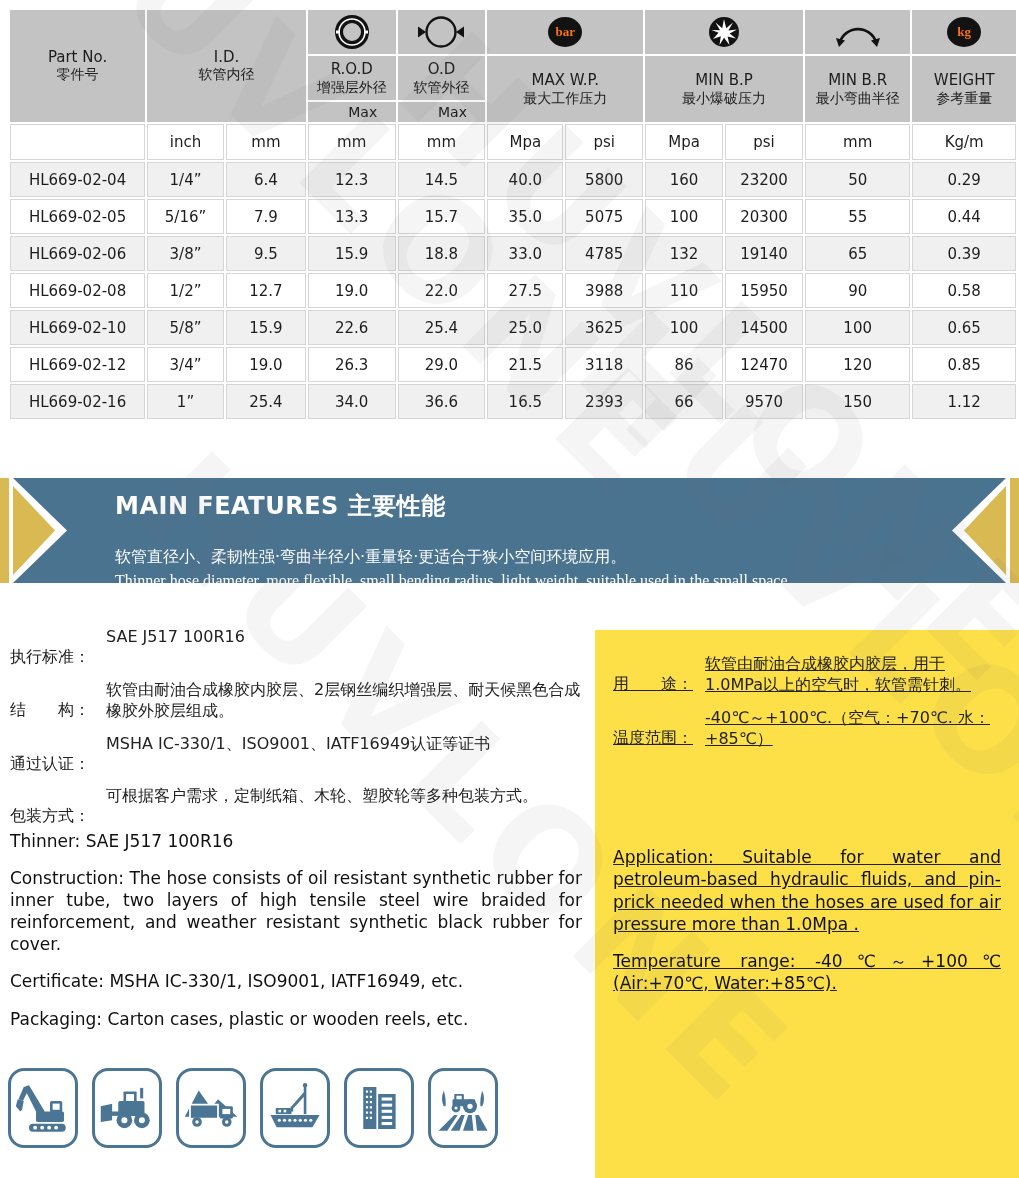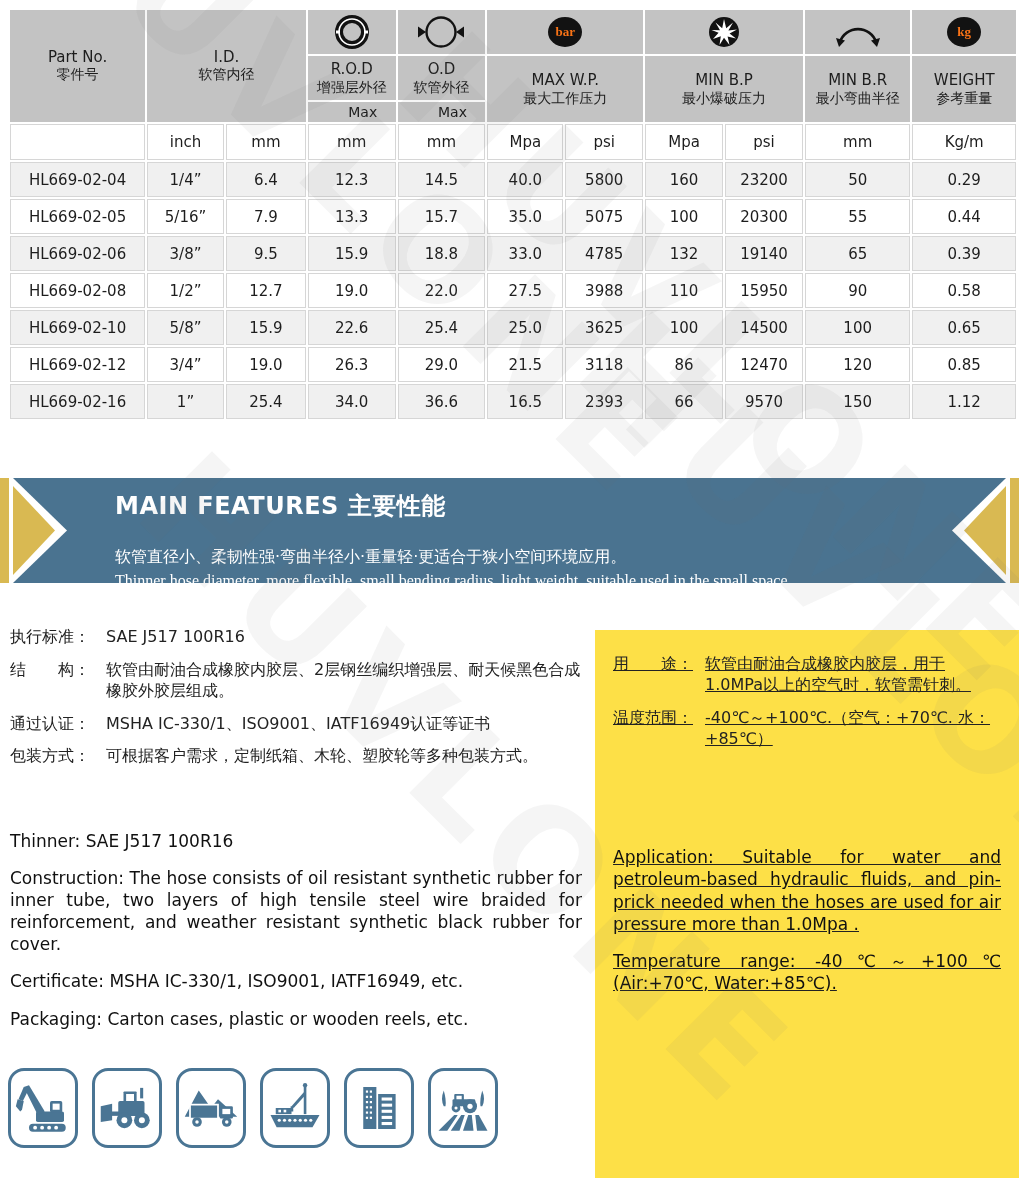--- a/index.html
+++ b/index.html
@@ -39,21 +39,21 @@
   .banner .chev.left{left:13px;} .banner .chev.right{right:13px;}
   .banner-text{position:absolute;left:115px;top:12px;color:#fff;}
   .banner-title{font-size:24px;font-weight:bold;letter-spacing:0.5px;}
   .banner-title .zh{font-weight:bold;}
   .banner-sub-zh{margin-top:25px;font-size:16px;}
   .banner-sub-en{margin-top:4px;font-size:16px;font-family:"Liberation Serif","DejaVu Serif",serif;}
 
   
   .specs-zh{position:absolute;left:10px;top:626px;width:572px;z-index:2;font-size:16px;line-height:1.35;}
   .spec-row{display:flex;margin-bottom:11px;}
-  .spec-label{flex:0 0 96px;white-space:nowrap;}
+  .spec-label{flex:0 0 96px;white-space:nowrap;margin-top:20px;}
   .spec-text{flex:1;}
 
   .panel{position:absolute;left:595px;top:630px;width:424px;height:576px;background:#fde047;
          z-index:1;box-sizing:border-box;padding:24px 18px 0 18px;text-decoration:underline;}
   .panel .spec-row{font-size:16px;margin-bottom:12px;}
   .panel .spec-label{flex:0 0 92px;}
   .panel-en{margin-top:96px;}
   .panel-en p{font-size:17px;line-height:1.32;text-align:justify;margin:0 0 14px 0;color:#101010;}
 
   .specs-en{position:absolute;left:10px;top:830px;width:572px;z-index:2;}

